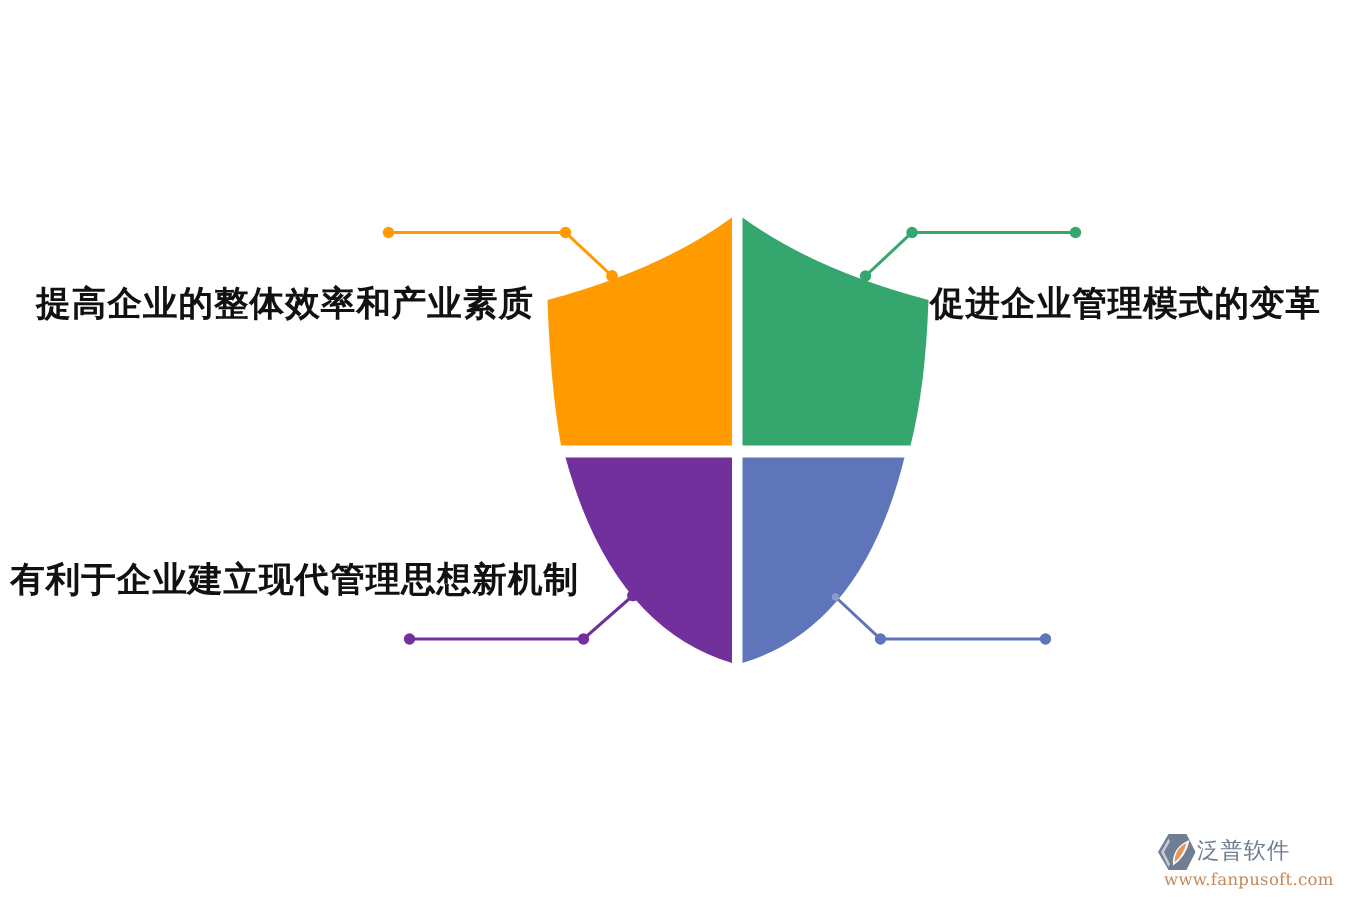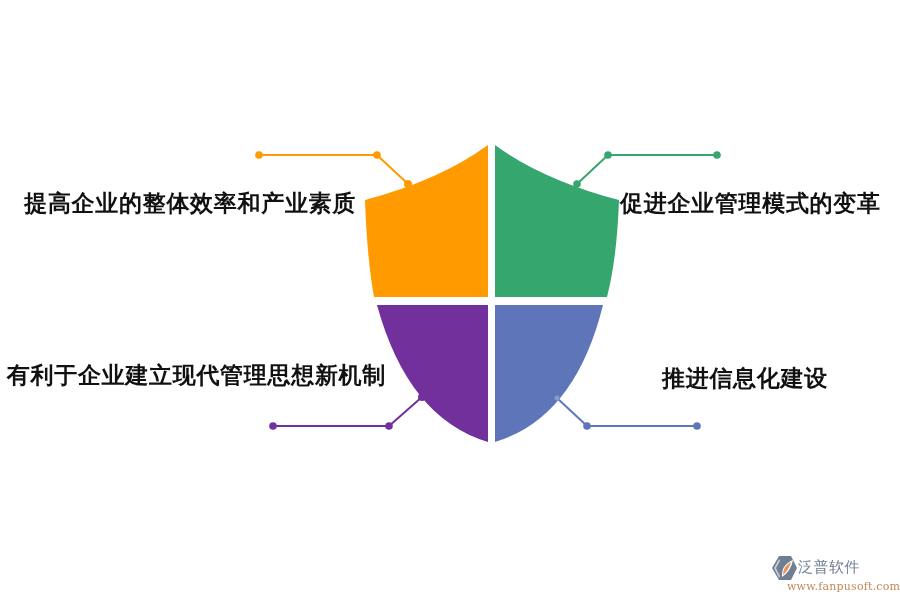--- a/index.html
+++ b/index.html
@@ -11,33 +11,33 @@
       white-space: nowrap;
       font-family: "DejaVu Sans", "Liberation Sans", sans-serif;
       font-weight: bold;
       font-size: 23px;
       letter-spacing: 0.7px;
       line-height: 28px;
       color: #111111;
     }
     .label-tl { right: 544px; top: 189px; }
     .label-tr { left: 620px; top: 189px; }
-    .label-bl { right: 514px; top: 362px; font-family: Liberation Serif, serif; }
+    .label-bl { right: 514px; top: 373px; }
     .label-br { left: 662px; top: 364px; }
     .logo { position: absolute; left: 770px; top: 553px; width: 125px; height: 42px; }
     .logo-icon { position: absolute; left: 1px; top: 2px; width: 27px; height: 26px; }
     .logo-name {
       position: absolute; left: 28px; top: 0px;
       font-family: "DejaVu Sans", sans-serif;
       font-size: 15px; line-height: 28px;
       letter-spacing: 0.5px;
       color: #6f7e93; white-space: nowrap;
     }
     .logo-url {
-      position: absolute; left: 17px; top: 28px;
+      position: absolute; left: 6px; top: 28px;
       font-family: "DejaVu Serif", "Liberation Serif", serif;
       font-size: 11px; line-height: 12px;
       color: #c48758; white-space: nowrap; letter-spacing: 0.2px;
     }
   </style>
 </head>
 <body>
 
 <div class="canvas">
 
@@ -73,21 +73,20 @@
 
     <circle cx="408" cy="184" r="3.8" fill="#FF9A00"></circle>
     <circle cx="577" cy="184" r="3.8" fill="#35A66E"></circle>
     <circle cx="422" cy="397" r="3.8" fill="#71309B"></circle>
     <circle cx="557" cy="398" r="2.5" fill="#8a9bcc"></circle>
   </svg>
 
   <div class="label label-tl">提高企业的整体效率和产业素质</div>
   <div class="label label-tr">促进企业管理模式的变革</div>
   <div class="label label-bl">有利于企业建立现代管理思想新机制</div>
-  <div class="label label-br">推进信息化建设</div>
 
   <div class="logo">
     <svg class="logo-icon" viewBox="0 0 27 26" xmlns="http://www.w3.org/2000/svg">
       <path d="M8,1 L20,1 L26,13 L20,25 L8,25 L1,13 Z" fill="#6f7e93"></path>
       <path d="M11,22 Q10,10 22,5 Q20,16 11,22 Z" fill="#ffffff"></path>
       <path d="M12,20 Q12,11 20,7 Q18,15 12,20 Z" fill="#e8955a"></path>
       <path d="M3,13 L8,4 L9,6 L5,13 L9,21 L8,23 Z" fill="#ffffff" opacity="0.6"></path>
     </svg>
     <div class="logo-name">泛普软件</div>
     <div class="logo-url">www.fanpusoft.com</div>

